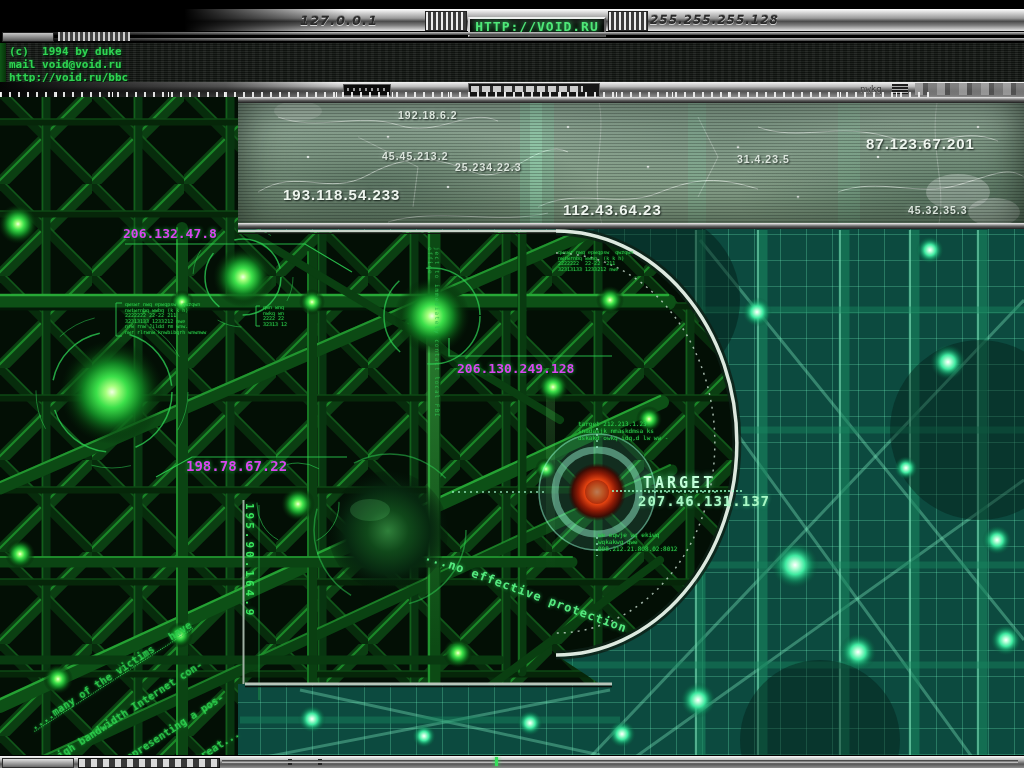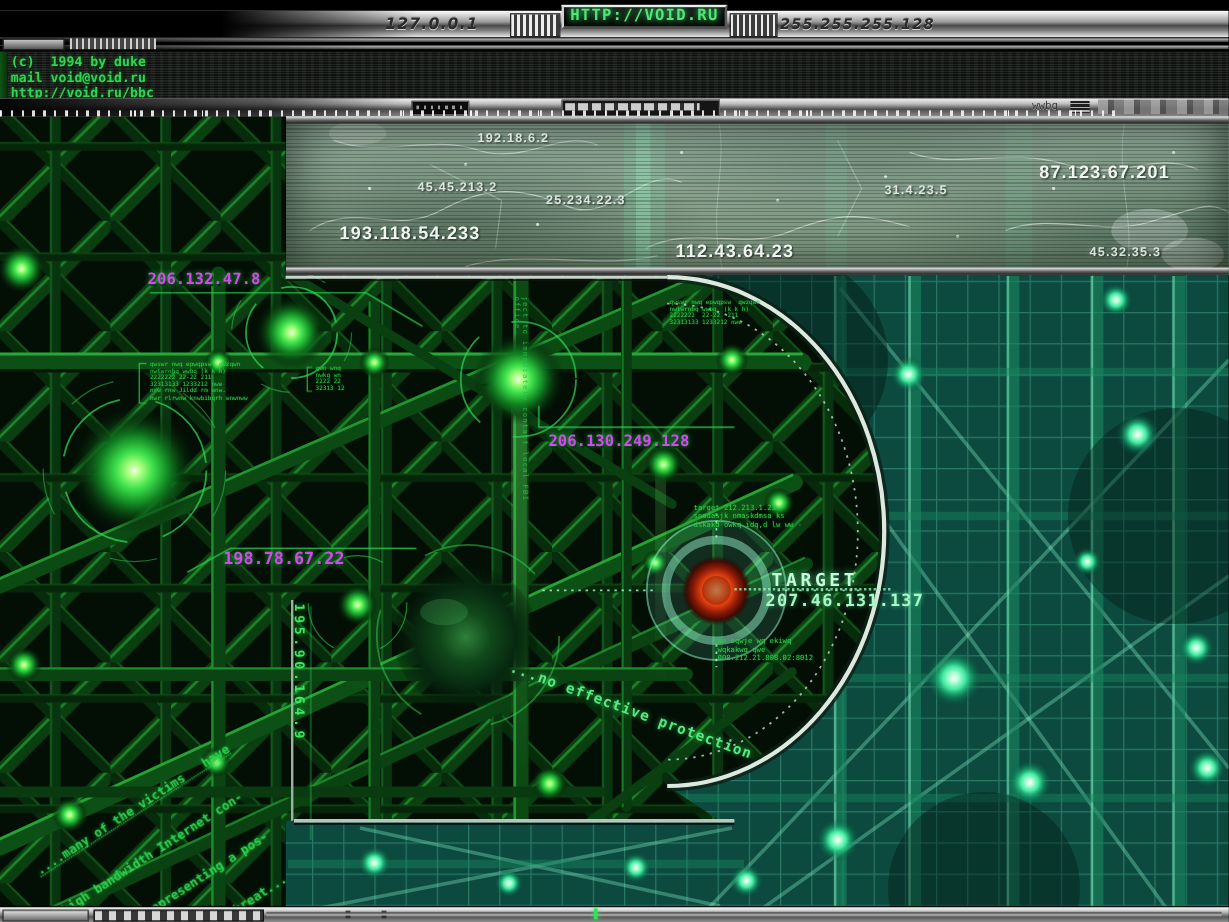--- a/index.html
+++ b/index.html
@@ -5,21 +5,21 @@
   html,body{margin:0;padding:0;background:#000;}
   #stage{position:relative;width:1024px;height:768px;overflow:hidden;background:#000;font-family:"DejaVu Sans Mono",monospace;}
   .abs{position:absolute;}
   
   .topbar{left:0;top:9px;width:1024px;height:22px;
     background:linear-gradient(180deg,#fdfdfd 0%,#d8d8d8 16%,#9a9a9a 42%,#4a4a4a 56%,#7d7d7d 74%,#e9e9e9 100%);}
   .topbar::before{content:"";position:absolute;inset:0;background:linear-gradient(90deg,#000 0%,#000 18%,rgba(0,0,0,0) 34%);}
   .rib{background:repeating-linear-gradient(90deg,#ededed 0 2px,#3c3c3c 2px 5px);border:1px solid #222;}
   .chromenum{font:bold italic 13px "DejaVu Sans",sans-serif;color:#2b2b2b;letter-spacing:1px;
     text-shadow:0 1px 0 rgba(255,255,255,.7),0 -1px 0 rgba(0,0,0,.25);white-space:nowrap;}
-  .lcd{left:468px;top:4px;width:138px;height:20px;box-sizing:border-box;text-align:center;
+  .lcd{left:468px;top:17px;width:138px;height:20px;box-sizing:border-box;text-align:center;
     background:linear-gradient(180deg,#27322a,#0b120c 45%,#0a110b);
     border-top:2px solid #efefef;border-left:2px solid #d2d2d2;border-bottom:2px solid #4f4f4f;border-right:2px solid #5a5a5a;
     box-shadow:inset 0 0 5px #000;
     font:bold 13px/16px "DejaVu Sans Mono",monospace;color:#4fe878;letter-spacing:1px;
     text-shadow:0 0 5px rgba(70,255,130,.85);}
   .thinline{left:0;width:1024px;height:3px;background:linear-gradient(180deg,#c9c9c9,#3a3a3a);}
   .thinline::before{content:"";position:absolute;inset:0;background:linear-gradient(90deg,#000,rgba(0,0,0,0) 30%);}
   
   .panel2{left:0;top:43px;width:1024px;height:39px;background:#161a16;
     background-image:repeating-linear-gradient(0deg,rgba(255,255,255,.05) 0 1px,rgba(0,0,0,.25) 1px 2px),
@@ -298,40 +298,40 @@
       <path d="M245,684 H612" stroke="#b9c6bb" stroke-width="3"></path>
       <path d="M245,686.5 H612" stroke="#0a0f0a" stroke-width="1.5"></path>
       <path d="M243.5,500 V684" stroke="#9fb0a2" stroke-width="2"></path>
     </g>
   </svg>
 
   <div class="abs topbar">
     <div class="abs rib" style="left:425px;top:1.5px;width:40px;height:18px"></div>
     <div class="abs rib" style="left:608px;top:1.5px;width:38px;height:18px"></div>
   </div>
-  <div class="abs chromenum" style="left:300px;top:13px;width:120px;text-align:center">127.0.0.1</div>
+  <div class="abs chromenum" style="left:300px;top:13px;width:120px;text-align:left">127.0.0.1</div>
   <div class="abs lcd">HTTP://VOID.RU</div>
   <div class="abs chromenum" style="left:650px;top:13px;font-size:12px">255.255.255.128</div>
   <div class="abs thinline" style="top:32px"></div>
   <div class="abs thinline" style="top:38px"></div>
   <div class="abs cornerwidget"></div>
   <div class="abs cornerrib"></div>
 
   <div class="abs panel2"></div>
   <div class="abs greenedge"></div>
   <div class="abs hdr" style="left:9px;top:45px">(c)  1994 by duke</div>
   <div class="abs hdr" style="left:9px;top:58px">mail void@void.ru</div>
   <div class="abs hdr" style="left:9px;top:71px">http://void.ru/bbc</div>
 
   <div class="abs strip"></div>
   <div class="abs dotbox"></div>
   <div class="abs ledouter">
       <div class="ledbar"></div>
     </div>
-  <div class="abs duke" style="left:860px;top:84px">wwbq</div>
+  <div class="abs duke" style="left:860px;top:84px">nwkq</div>
   <div class="abs menuicon"></div>
   <div class="abs noiseband"></div>
   <div class="abs rulerrow"></div>
 
   <div class="abs map">
     <svg width="786" height="131" viewBox="0 0 786 131">
       <g stroke="rgba(250,253,250,.55)" stroke-width="1" fill="none">
         <path d="M20,95 C60,70 90,100 130,78 S200,60 235,75 S300,40 330,55"></path>
         <path d="M40,20 C80,35 120,15 160,28 S230,10 260,24"></path>
         <path d="M300,110 C340,90 380,112 420,96 S480,80 520,92"></path>
@@ -361,21 +361,21 @@
       <ellipse cx="60" cy="14" rx="24" ry="10" fill="rgba(255,255,255,.2)"></ellipse>
       <rect x="282" y="0" width="34" height="131" fill="#7dffc0" opacity=".16"></rect>
       <rect x="292" y="0" width="12" height="131" fill="#aaffd5" opacity=".25"></rect>
       <rect x="450" y="0" width="18" height="131" fill="#7dffc0" opacity=".1"></rect>
       <rect x="600" y="0" width="22" height="131" fill="#7dffc0" opacity=".09"></rect>
     </svg>
   </div>
   <div class="abs mapedge" style="top:97px"></div>
   <div class="abs mapedge" style="top:223px"></div>
   <div class="abs mapip sm" style="left:398px;top:109px">192.18.6.2</div>
-  <div class="abs mapip sm" style="left:348px;top:150px">45.45.213.2</div>
+  <div class="abs mapip sm" style="left:382px;top:150px">45.45.213.2</div>
   <div class="abs mapip sm" style="left:455px;top:161px">25.234.22.3</div>
   <div class="abs mapip" style="left:283px;top:186px">193.118.54.233</div>
   <div class="abs mapip" style="left:563px;top:201px">112.43.64.23</div>
   <div class="abs mapip" style="left:866px;top:135px">87.123.67.201</div>
   <div class="abs mapip sm" style="left:737px;top:153px">31.4.23.5</div>
   <div class="abs mapip sm" style="left:908px;top:204px">45.32.35.3</div>
 
 
   <div class="abs nodeip" style="left:123px;top:226px">206.132.47.8</div>
   <div class="abs nodeip" style="left:457px;top:361px">206.130.249.128</div>

